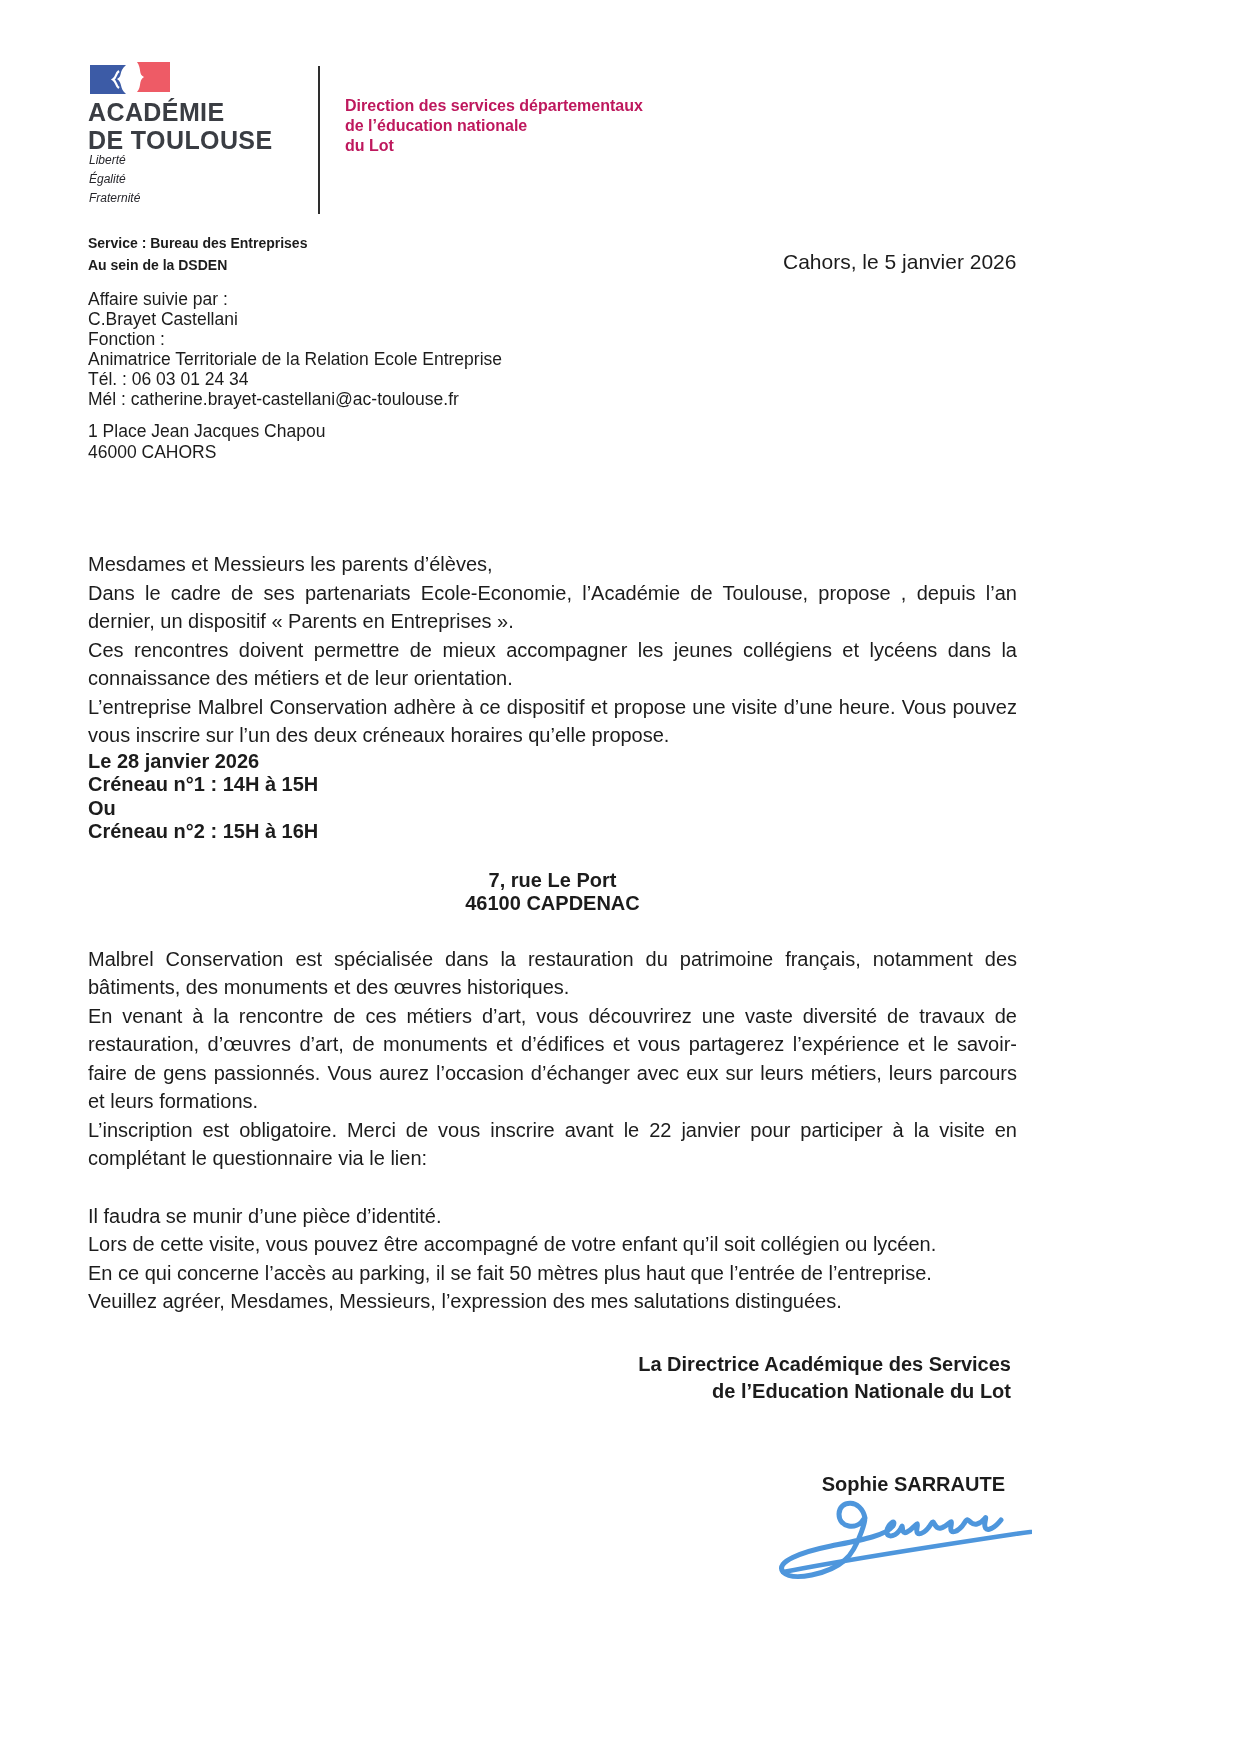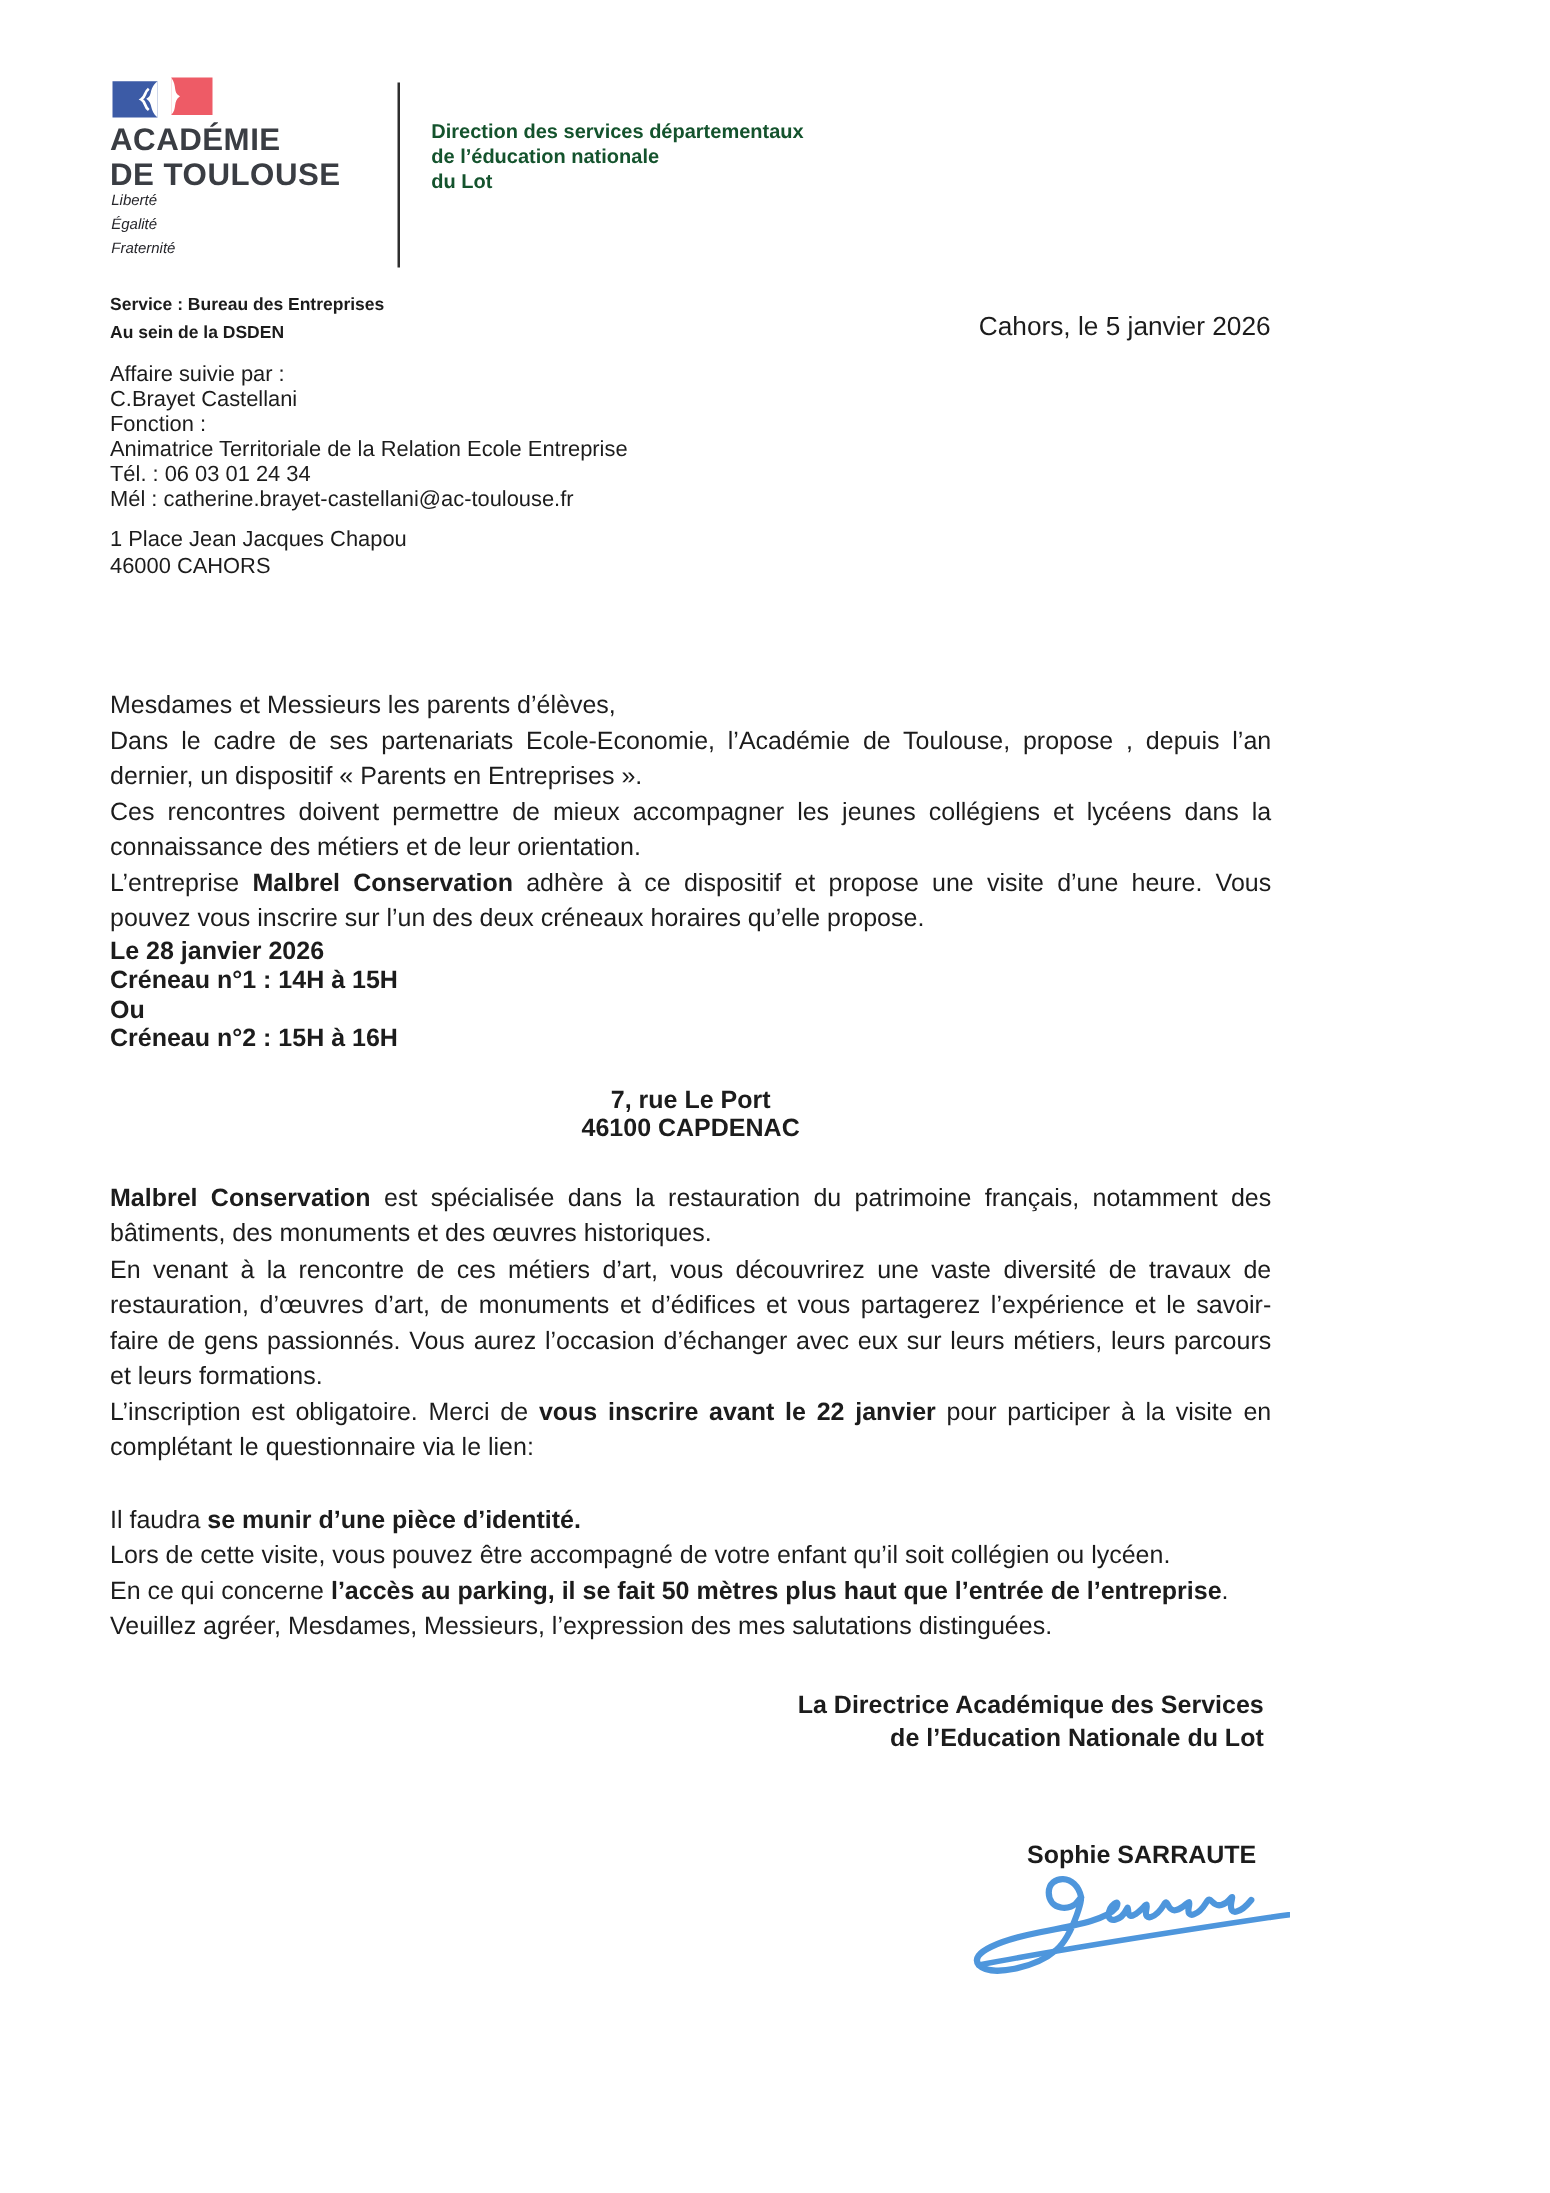--- a/index.html
+++ b/index.html
@@ -22,21 +22,21 @@
     position:absolute;left:89px;top:151px;
     font-family:Liberation Sans, sans-serif;font-style:italic;
     font-size:12px;line-height:19px;color:#26262b;
   }
   .header-divider{
     position:absolute;left:318px;top:66px;
     width:2px;height:148px;background:#2e2e2e;
   }
   .direction{
     position:absolute;left:345px;top:96px;
-    font-size:16px;font-weight:bold;line-height:20px;color:#14532d;
+    font-size:16px;font-weight:bold;line-height:20px;color:#be185d;
   }
   
   .service{position:absolute;left:88px;top:232px;font-size:14px;font-weight:bold;line-height:22px;}
   .dateline{position:absolute;left:783px;top:250px;font-size:21px;}
   .contact{position:absolute;left:88px;top:289px;font-size:17.5px;line-height:20px;}
   .sender-address{position:absolute;left:88px;top:421px;font-size:17.5px;line-height:20.5px;}
   
   .body-col{
     position:absolute;left:88px;top:550px;width:929px;
     font-size:20px;line-height:28.5px;text-align:justify;
@@ -62,21 +62,21 @@
   .closing{margin-top:10px;text-align:left;}
   .sig-title{
     margin-top:35px;text-align:right;font-weight:bold;line-height:27px;
     padding-right:6px;
   }
   .sig-name{
     margin-top:65px;text-align:right;font-weight:bold;line-height:28px;
     padding-right:12px;
   }
   .signature-svg{position:absolute;left:735px;top:1486px;}
-  b{font-weight:bold;}
+  b{font-weight:normal;}
 </style>
 </head>
 <body>
 
 <div class="page">
 
   <svg class="flag" width="88" height="40" viewBox="0 0 88 40">
     <rect x="2" y="5" width="36" height="29" fill="#3c5ba6"></rect>
     <rect x="49" y="2" width="33" height="30" fill="#ee5b66"></rect>
     <path d="M38,5 C30,12 35,16 29,19 C35,23 31,28 38,34 L38,5 Z" fill="#ffffff"></path>

